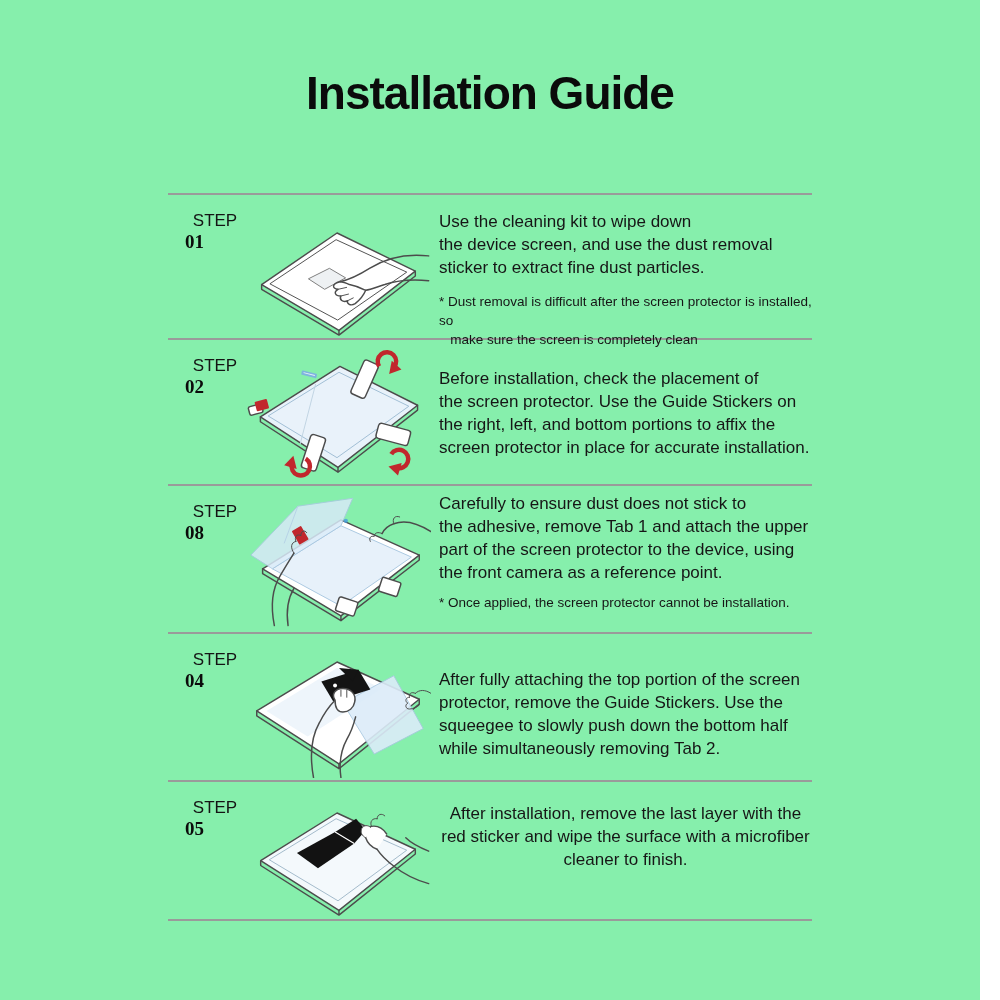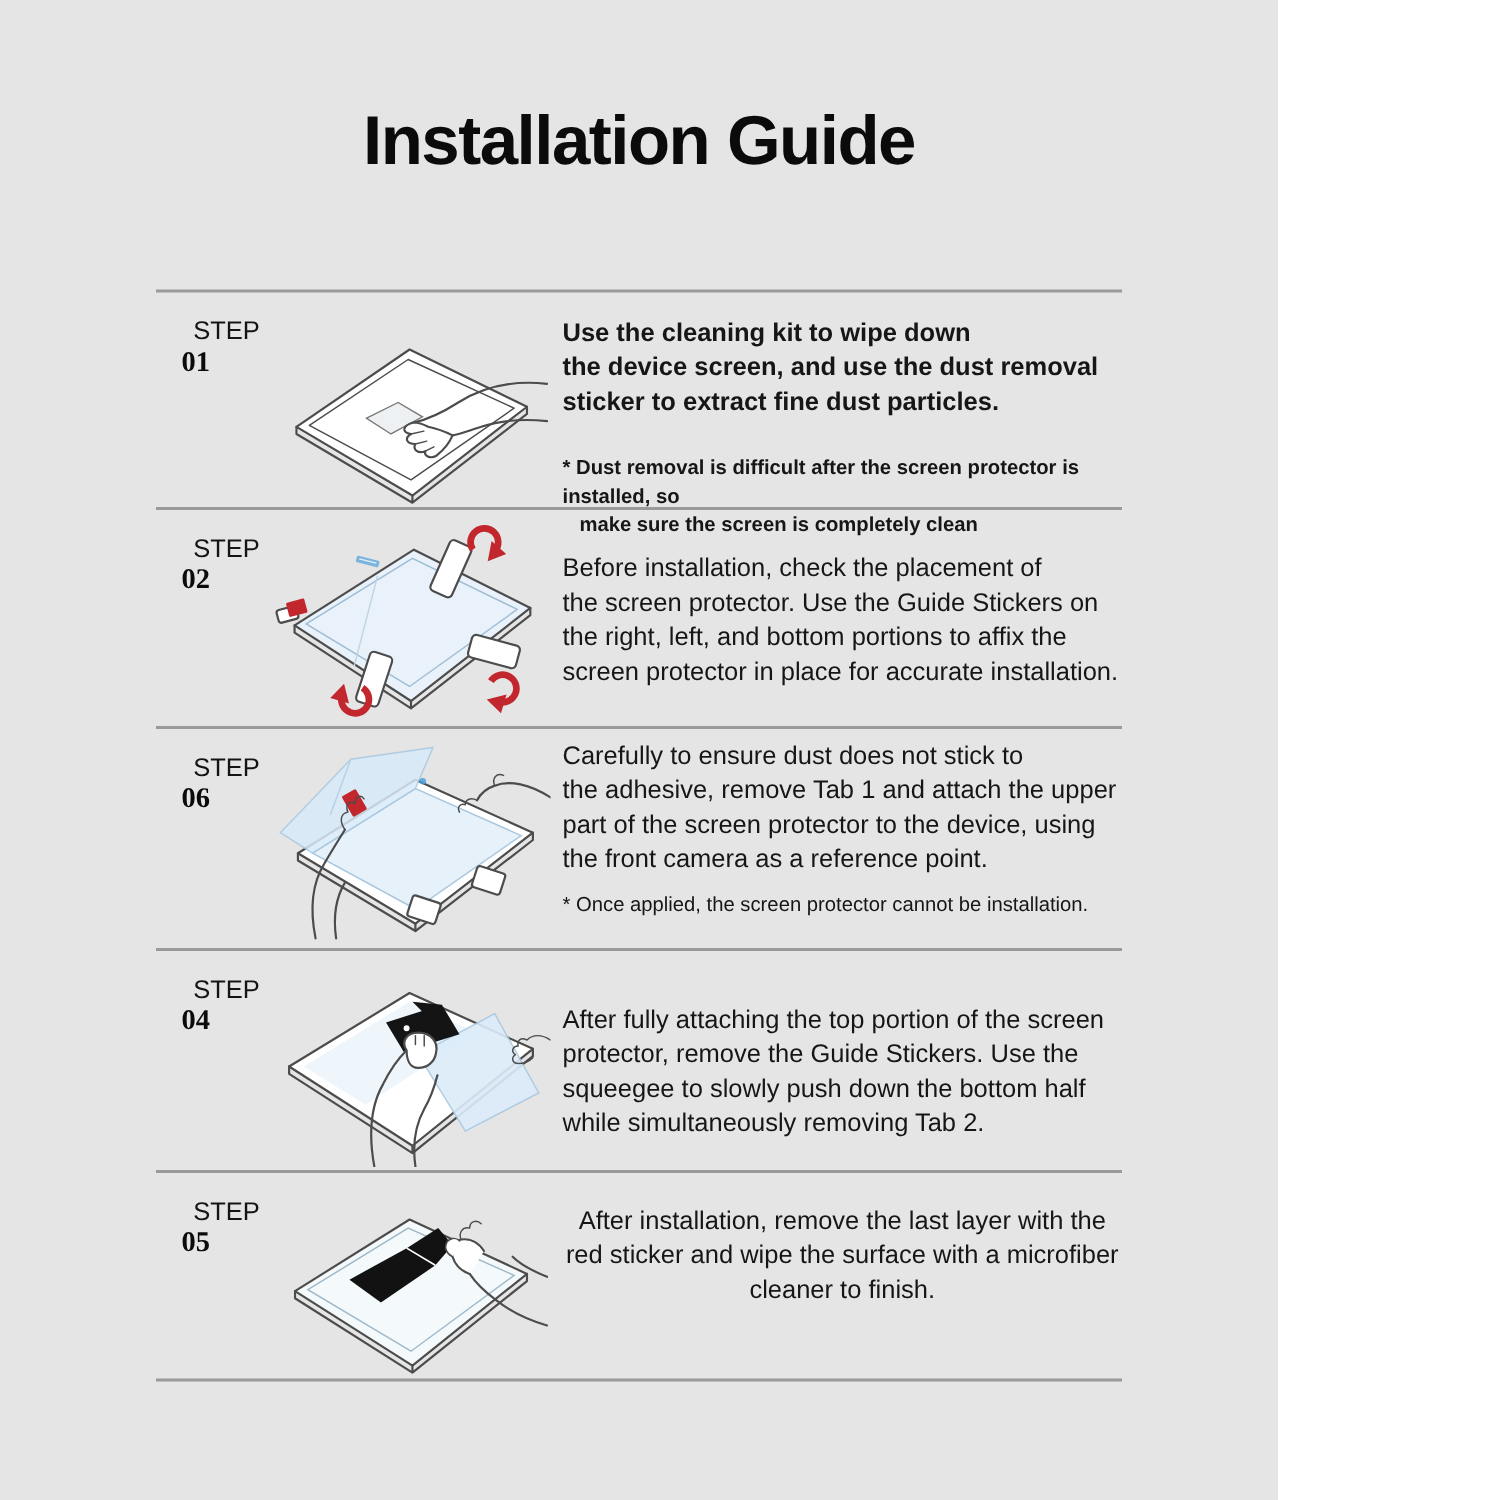--- a/index.html
+++ b/index.html
@@ -1,17 +1,17 @@
 <!DOCTYPE html>
 <html><head>
 <meta charset="utf-8">
 <style>
   html,body{margin:0;padding:0;background:#ffffff;width:1000px;height:1000px;overflow:hidden;
     font-family:"Liberation Sans",sans-serif;color:#1b1b1b;-webkit-font-smoothing:antialiased;}
-  .page{position:relative;width:852px;height:1000px;background:#e5e5e5;}
+  .page{position:relative;width:980px;height:1000px;background:#86efac;}
   .title{margin:0;padding-top:68px;text-align:center;font-size:46px;font-weight:800;
     letter-spacing:-1px;color:#0b0b0b;line-height:1.1;}
   .guide{width:644px;margin:74px auto 0 auto;}
   .step{display:flex;border-top:2px solid #9a9a9a;box-sizing:border-box;}
   .step.row-1{height:145px;}
   .step.row-2{height:146px;}
   .step.row-3{height:148px;}
   .step.row-4{height:148px;}
   .step.row-5{height:141px;border-bottom:2px solid #9a9a9a;}
   .col-step{width:60px;padding:16px 0 0 17px;flex:none;}
@@ -20,21 +20,21 @@
   .col-illus{width:186px;flex:none;position:relative;}
   .col-illus svg{position:absolute;left:0;}
   .row-1 .col-illus svg{top:17px;}
   .row-2 .col-illus svg{top:9px;}
   .row-3 .col-illus svg{top:6px;}
   .row-4 .col-illus svg{top:8px;}
   .row-5 .col-illus svg{top:10px;}
   .col-text{flex:1;padding-left:8px;}
   .body{font-size:17px;line-height:23px;white-space:pre-line;color:#161616;}
   .footnote{font-size:13.5px;line-height:19px;white-space:pre-wrap;color:#161616;}
-  .row-1 .col-text{padding-top:15px;font-weight:bold;}  .row-1 .footnote{margin-top:23px;}
+  .row-1 .col-text{padding-top:15px;}  .row-1 .footnote{margin-top:13px;}
   .row-2 .col-text{padding-top:27px;}
   .row-3 .col-text{padding-top:6px;}  .row-3 .footnote{margin-top:9px;}
   .row-4 .col-text{padding-top:22px;margin-top:12px;}
   .row-5 .col-text{padding-top:20px;text-align:center;}  .row-5 .footnote{margin-top:5px;font-size:13px;}
   
   .ln{fill:none;stroke:#4c4c4c;stroke-width:1.5;stroke-linejoin:round;stroke-linecap:round;}
   .lnf{fill:#ffffff;stroke:#4c4c4c;stroke-width:1.5;stroke-linejoin:round;stroke-linecap:round;}
   .thin{stroke-width:1;}
 </style>
 </head>
@@ -126,21 +126,21 @@
         <div class="body">Before installation, check the placement of
 the screen protector. Use the Guide Stickers on
 the right, left, and bottom portions to affix the
 screen protector in place for accurate installation.</div>
       </div>
     </section>
 
     <section class="step row-3">
       <div class="col-step">
         <div class="step-word">STEP</div>
-        <div class="step-num">06</div>
+        <div class="step-num">08</div>
       </div>
       <div class="col-illus">
         <svg width="186" height="136" viewBox="0 0 190 138">
           <g>
             <path class="lnf" d="M18,78 L98,28 L178,64 L98,126 Z"></path>
             <path class="ln" d="M18,78 L18,83 L98,131 L178,69 L178,64 M98,126 L98,131"></path>
           </g>
           <path d="M28,78 L98,34 L170,66 L98,116 Z" fill="#e7f1fa" stroke="#a9c8e0" stroke-width="1"></path>
           <path d="M6,64 L54,14 L110,6 L98,34 L28,78 Z" fill="#d8eaf8" opacity="0.85" stroke="#a9c8e0" stroke-width="1"></path>
           <path d="M54,14 L40,52" stroke="#b6d2e6" stroke-width="1" fill="none"></path>

